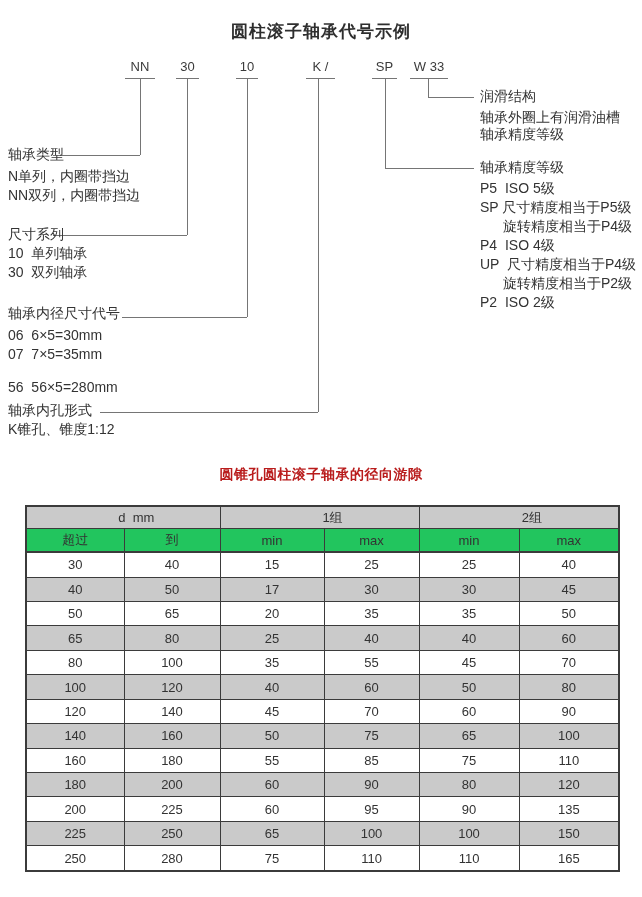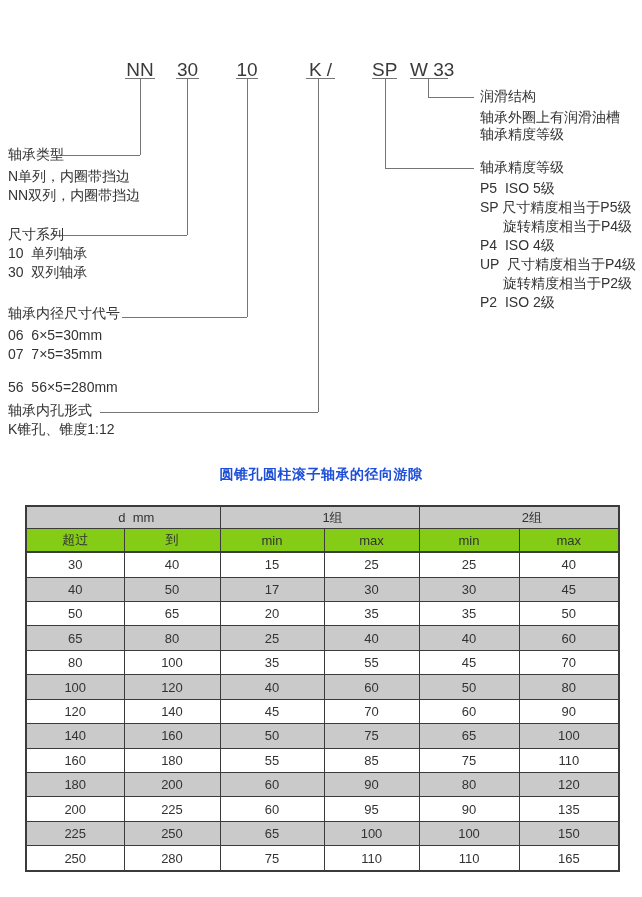--- a/index.html
+++ b/index.html
@@ -8,52 +8,53 @@
     font-family:"Liberation Sans","DejaVu Sans",sans-serif; color:#333;
     overflow:hidden;
   }
   .main-title {
     position:absolute; left:0; top:20px; width:642px; text-align:center;
     font-size:17px; font-weight:bold; letter-spacing:1px; margin:0; color:#2e2e2e;
   }
   
   .code {
     position:absolute; top:59px; height:19px; text-align:center;
-    font-size:19px; color:#3a3a3a; border-bottom:1px solid #757575;
+    font-size:13px; color:#3a3a3a; border-bottom:1px solid #757575;
     white-space:pre;
   }
   
   .vline { position:absolute; width:1px; background:#757575; }
   .hline { position:absolute; height:1px; background:#757575; }
   
   .ann { position:absolute; font-size:14px; white-space:pre; color:#333; line-height:15px; }
   
   .table-title {
     position:absolute; left:0; top:466px; width:642px; text-align:center;
-    font-size:14px; font-weight:bold; margin:0; color:#1d4ed8; letter-spacing:0.5px;
+    font-size:14px; font-weight:bold; margin:0; color:#b91c1c; letter-spacing:0.5px;
   }
   .unit-label { position:absolute; left:578px; top:486px; font-size:13px; color:#333;margin-top:45px; }
   table.clearance {
     position:absolute; left:25px; top:505px; width:593px; height:367px;
     border-collapse:collapse; table-layout:fixed;
   }
   table.clearance th, table.clearance td {
     border:1px solid #3b3b3b; text-align:center; vertical-align:middle;
     font-size:13px; font-weight:normal; color:#333; padding:0; white-space:pre;
   }
   table.clearance { border:2px solid #3b3b3b; }
   tr.group-row th { height:21px; background:#cacaca;padding-left:26px; }
-  tr.sub-row th { height:22px; background:#84cc16; border-bottom-width:2px; }
+  tr.sub-row th { height:22px; background:#22c55e; border-bottom-width:2px; }
   tbody tr:nth-child(even) td { background:#cacaca; }
 </style>
 </head>
 <body>
 
 <div class="page">
 
+  <h1 class="main-title">圆柱滚子轴承代号示例</h1>
 
   <div>
 
     <span class="code" style="left:125px;width:30px">NN</span>
     <span class="code" style="left:176px;width:23px">30</span>
     <span class="code" style="left:236px;width:22px">10</span>
     <span class="code" style="left:306px;width:29px">K /</span>
     <span class="code" style="left:372px;width:25px">SP</span>
     <span class="code" style="left:410px;width:38px">W 33</span>
 

